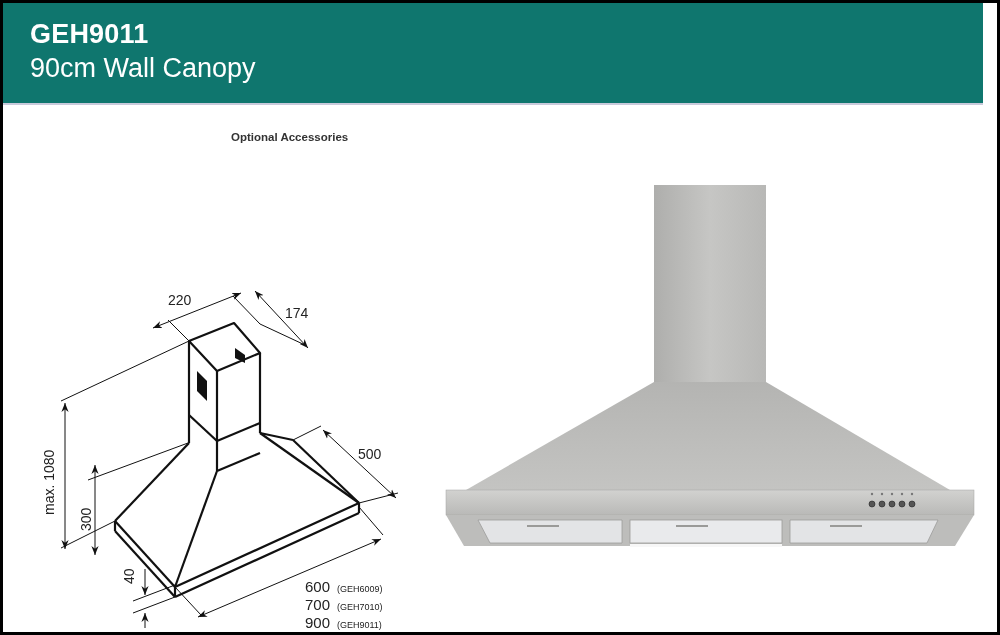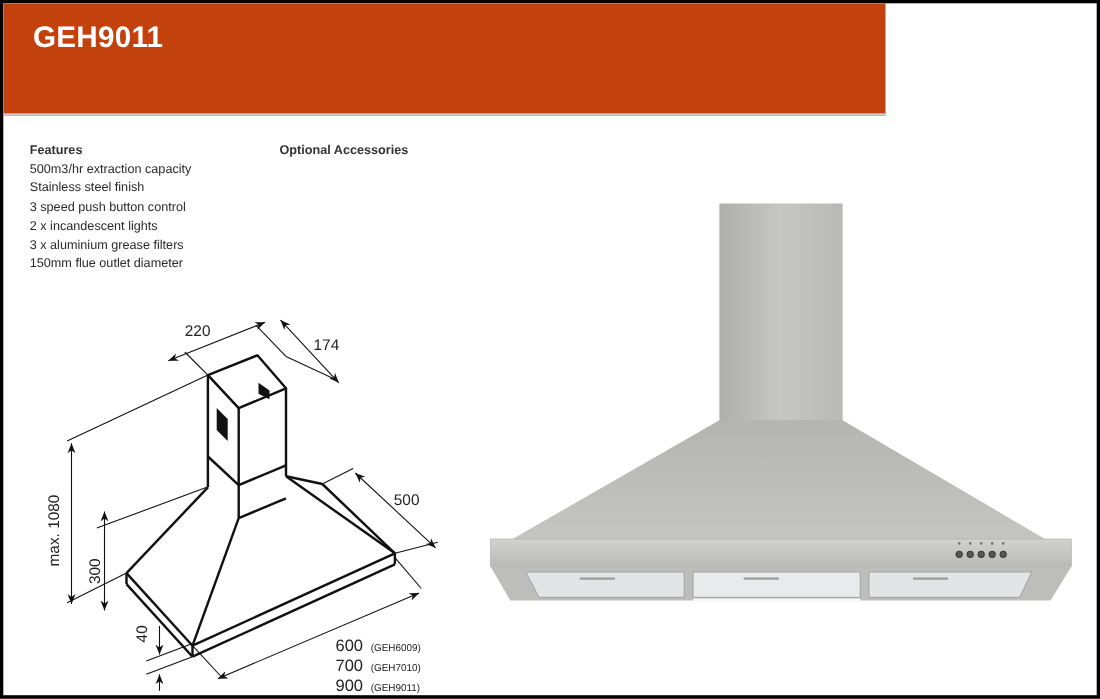--- a/index.html
+++ b/index.html
@@ -1,46 +1,38 @@
 <!DOCTYPE html>
 <html><head>
 <meta charset="utf-8">
 <style>
   html,body{margin:0;padding:0;background:#000;}
   body{width:1000px;height:635px;overflow:hidden;font-family:"Liberation Sans",sans-serif;}
   .frame{position:absolute;left:3px;top:3px;width:994px;height:629px;background:#fff;overflow:hidden;}
-  .header{position:absolute;left:0;top:0;width:802px;height:100px;background:#c2410c;border-bottom:2px solid #c9cadb;}
+  .header{position:absolute;left:0;top:0;width:980px;height:100px;background:#0f766e;border-bottom:2px solid #c9cadb;}
   .model{position:absolute;left:27px;top:16px;color:#fff;font-weight:bold;font-size:27px;letter-spacing:0.2px;}
   .subtitle{position:absolute;left:27px;top:50px;color:#fff;font-size:27px;}
   .col{position:absolute;font-size:11.5px;color:#2a2a2a;line-height:17.2px;}
   .col h3{margin:0;font-size:11.5px;font-weight:bold;color:#333;}
   .col div{white-space:nowrap;}
   .features{left:24px;top:126px;}
-  .acc{left:228px;top:126px;margin-left:23px;}
+  .acc{left:228px;top:126px;}
   .acc .wrap{white-space:normal;width:185px;line-height:14px;margin-top:2px;}
   svg text{font-family:"Liberation Sans",sans-serif;}
 </style>
 </head>
 <body>
 
 <div class="frame">
 
   <div class="header">
     <div class="model">GEH9011</div>
+    <div class="subtitle">90cm Wall Canopy</div>
   </div>
 
-  <div class="col features">
-    <h3>Features</h3>
-    <div>500m3/hr extraction capacity</div>
-    <div>Stainless steel finish</div>
-    <div>3 speed push button control</div>
-    <div>2 x incandescent lights</div>
-    <div>3 x aluminium grease filters</div>
-    <div>150mm flue outlet diameter</div>
-  </div>
 
   <div class="col acc">
     <h3>Optional Accessories</h3>
   </div>
 
   <svg style="position:absolute;left:0;top:0" width="440" height="629" viewBox="0 0 440 629">
     <defs>
       <marker id="arr" viewBox="0 0 10 10" refX="10" refY="5" markerWidth="9" markerHeight="9" orient="auto-start-reverse">
         <path d="M0,1 L10,5 L0,9 L3,5 Z" fill="#111"></path>
       </marker>

